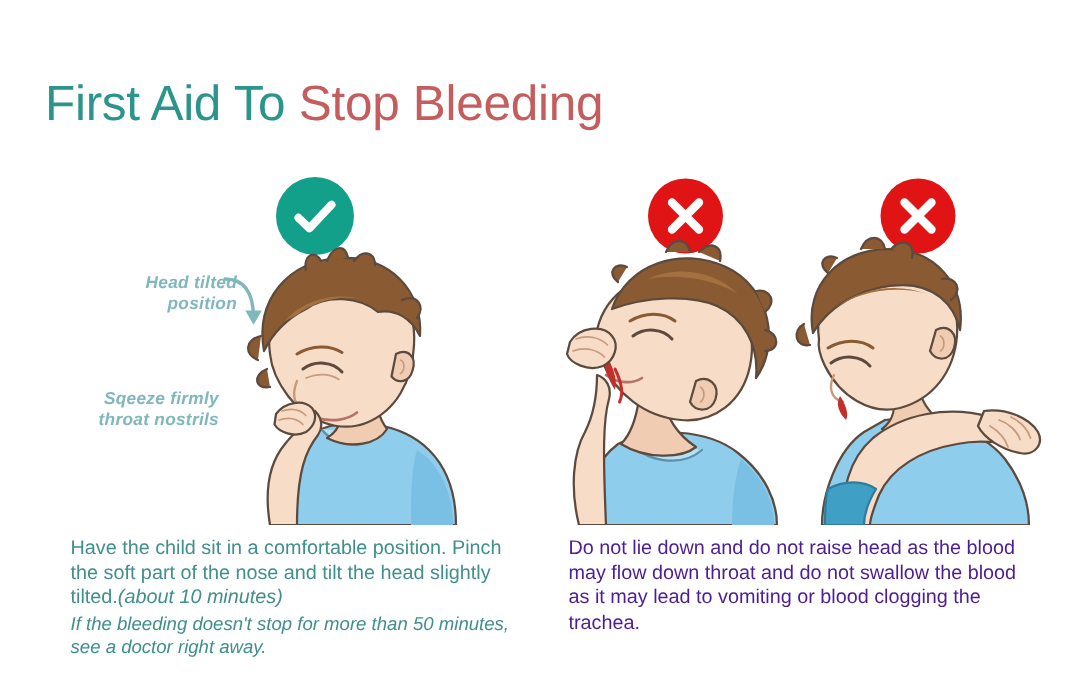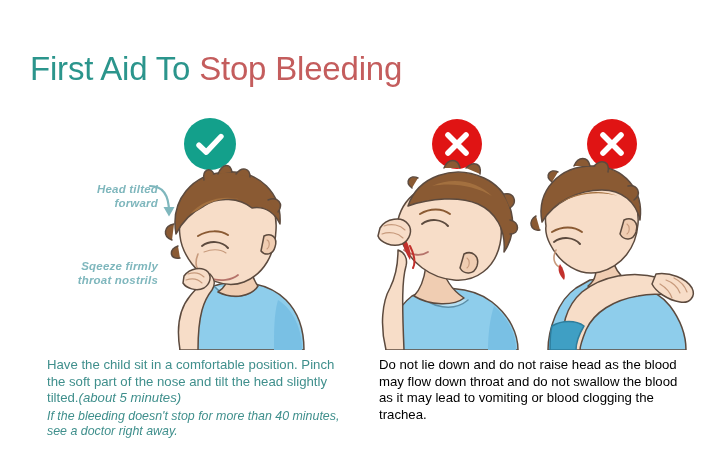--- a/index.html
+++ b/index.html
@@ -75,21 +75,21 @@
     position: absolute;
     color: #7fb7bd;
     font-style: italic;
     font-size: 11.5px;
     line-height: 14px;
     font-weight: 700;
     text-align: right;
     letter-spacing: 0.2px;
   }
   .annot-head { left: 62px; top: 182px; width: 96px; text-align: right; }
-  .annot-squeeze { left: 58px; top: 259px; width: 100px; }
+  .annot-squeeze { left: 46px; top: 259px; width: 100px; }
   .annot-arrow {
     position: absolute;
     left: 146px;
     top: 182px;
     width: 34px;
     height: 40px;
   }
 
   
   .figure {
@@ -110,21 +110,21 @@
   .copy-left {
     left: 47px;
     top: 357px;
     width: 300px;
     color: #3f8f8c;
   }
   .copy-right {
     left: 379px;
     top: 357px;
     width: 306px;
-    color: #000000;
+    color: #4c1d95;
   }
   .copy .ital {
     font-style: italic;
   }
   .copy .note {
     display: block;
     font-style: italic;
     margin-top: 2px;
     font-size: 12.4px;
     line-height: 15px;
@@ -154,21 +154,21 @@
   </div>
 
   <div class="badge badge-x2">
     <svg width="30" height="30" viewBox="0 0 30 30" aria-hidden="true">
       <path d="M6 6 L24 24 M24 6 L6 24" fill="none" stroke="#ffffff" stroke-width="5.6" stroke-linecap="round"></path>
     </svg>
   </div>
 
   <div class="annot annot-head">
     <span>Head tilted</span><br>
-    <span>forward</span>
+    <span>position</span>
   </div>
 
   <svg class="annot-arrow" viewBox="0 0 34 40" aria-hidden="true">
     <path d="M4 4 C 16 4, 23 12, 23 30" fill="none" stroke="#7fb7bd" stroke-width="2.2" stroke-linecap="round"></path>
     <path d="M17.5 25 L23 34.5 L28.5 25 Z" fill="#7fb7bd"></path>
   </svg>
 
   <div class="annot annot-squeeze">
     <span>Sqeeze firmly</span><br>
     <span>throat nostrils</span>
@@ -313,21 +313,21 @@
         <path d="M138 130 C 144 132, 150 137, 152 143" fill="none" stroke="#c79a7c" stroke-width="1.2"></path>
         <path d="M146 128 C 152 131, 157 136, 159 142" fill="none" stroke="#c79a7c" stroke-width="1.2"></path>
         <path d="M132 134 C 137 137, 142 142, 144 148" fill="none" stroke="#c79a7c" stroke-width="1.2"></path>
 
         <path d="M24 176 C 34 170, 48 170, 56 176 C 50 186, 48 194, 48 200 L 22 200 C 22 192, 22 182, 24 176 Z" fill="#3f9fc4" stroke="#2e7d9c"></path>
       </g>
     </svg>
   </div>
 
   <div class="copy copy-left">
-    <span>Have the child sit in a comfortable position. Pinch the soft part of the nose and tilt the head slightly tilted.</span><span class="ital">(about 5 minutes)</span>
-    <span class="note">If the bleeding doesn't stop for more than 40 minutes, see a doctor right away.</span>
+    <span>Have the child sit in a comfortable position. Pinch the soft part of the nose and tilt the head slightly tilted.</span><span class="ital">(about 10 minutes)</span>
+    <span class="note">If the bleeding doesn't stop for more than 50 minutes, see a doctor right away.</span>
   </div>
 
   <div class="copy copy-right">
     <span>Do not lie down and do not raise head as the blood may flow down throat and do not swallow the blood as it may lead to vomiting or blood clogging the trachea.</span>
   </div>
 
 </div>
 
 </body></html>

